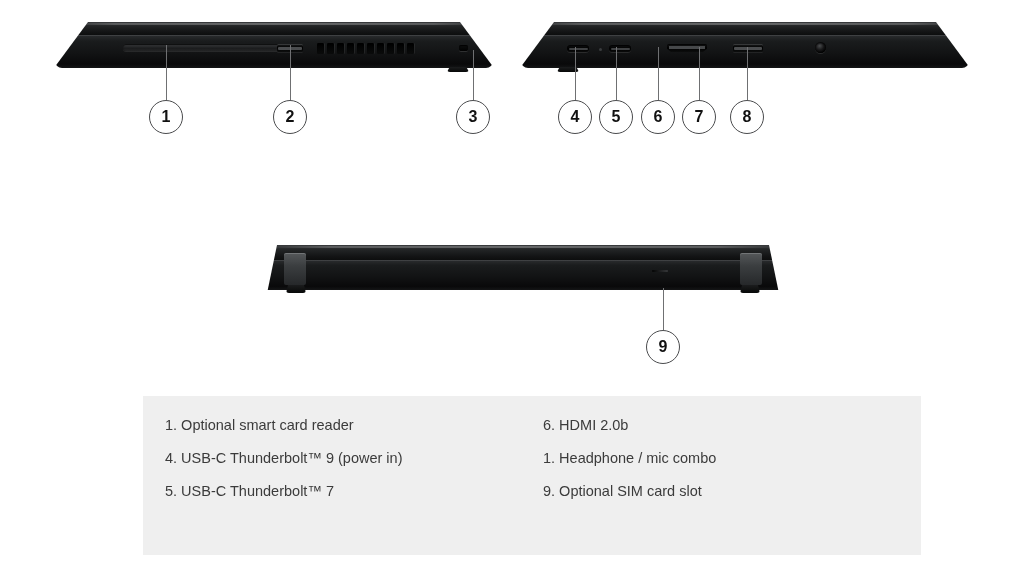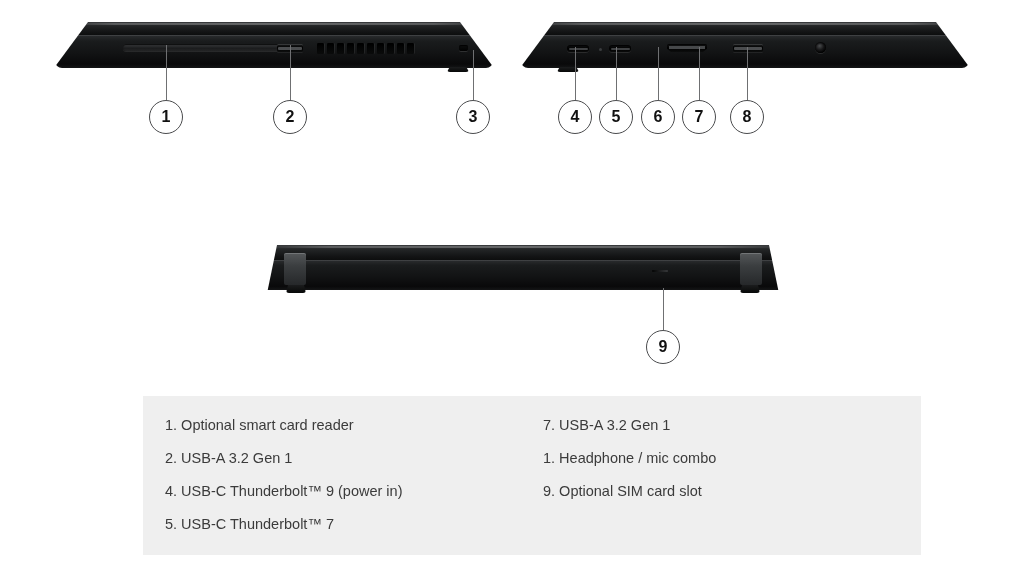--- a/index.html
+++ b/index.html
@@ -191,25 +191,24 @@
     <div class="taper-r" style="width:22px;clip-path:polygon(0 0,100% 0,100% 100%,45% 100%);background:#fff;"></div>
   </div>
 
   <div class="leader" style="left:663px;top:288px;height:42px;"></div>
   <div class="callout" style="left:646px;top:330px;">9</div>
 
   <div class="legend">
     <div class="legend-cols">
       <div class="legend-col left">
         <div class="legend-item">1. Optional smart card reader</div>
-        <div class="legend-item">2. USB-A 3.2 Gen 1</div>
         <div class="legend-item">4. USB-C Thunderbolt™ 9 (power in)</div>
         <div class="legend-item">5. USB-C Thunderbolt™ 7</div>
       </div>
       <div class="legend-col right">
-        <div class="legend-item">7. USB-A 3.2 Gen 1</div>
+        <div class="legend-item">6. HDMI 2.0b</div>
         <div class="legend-item">1. Headphone / mic combo</div>
         <div class="legend-item">9. Optional SIM card slot</div>
       </div>
     </div>
   </div>
 
 </div>
 
 </body></html>

